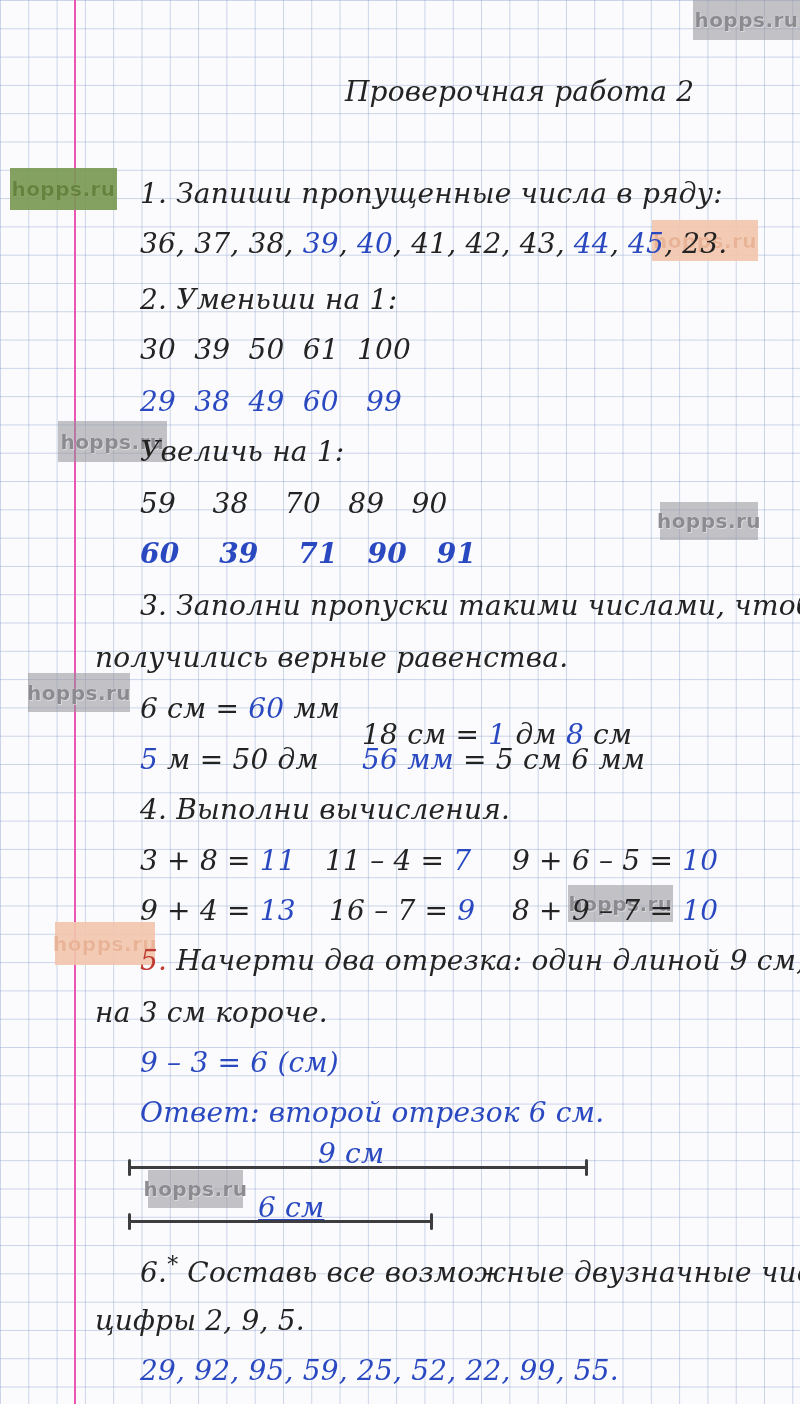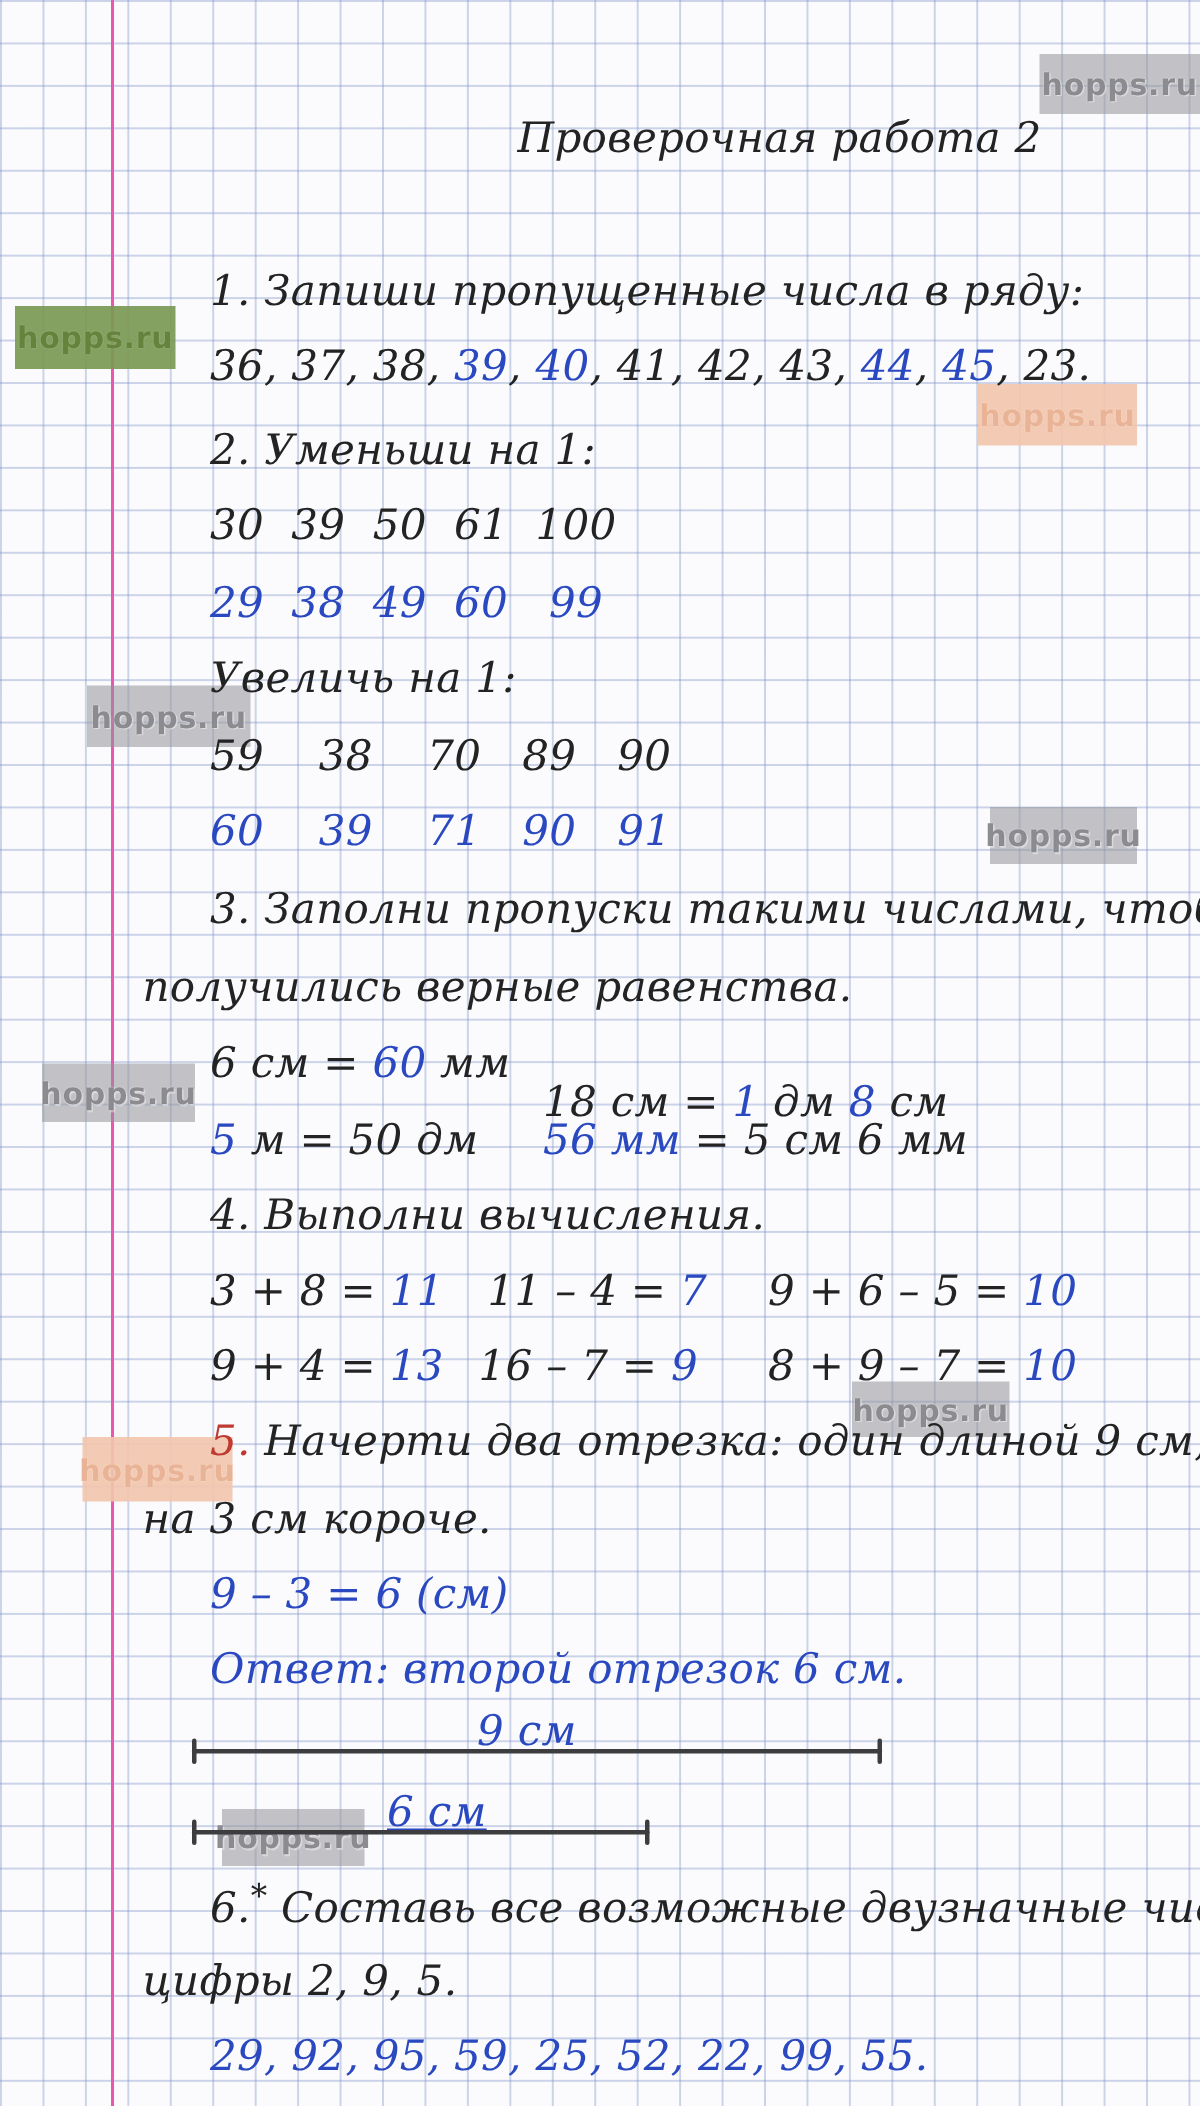--- a/index.html
+++ b/index.html
@@ -65,21 +65,20 @@
   
   .wm {
     position: absolute;
     display: flex;
     align-items: center;
     justify-content: center;
     font-family: "DejaVu Sans", sans-serif;
     font-weight: bold;
     font-size: 20px;
     letter-spacing: 0.5px;
-    margin-top: 36px;
   }
   .wm-gray {
     background: rgba(148,148,153,0.55);
     color: rgba(120,120,126,0.85);
     text-shadow: 0 0 1px rgba(255,255,255,0.8), 1px 1px 0 rgba(255,255,255,0.35);
   }
   .wm-green {
     background: rgba(122,153,84,0.92);
     color: rgba(98,128,58,0.95);
     text-shadow: 0 0 1px rgba(180,200,150,0.9);
@@ -128,37 +127,37 @@
   <div class="ln" style="left:345px; top:76px;">Проверочная работа 2</div>
 
   <div class="ln" style="left:140px; top:178px;">1. Запиши пропущенные числа в ряду:</div>
   <div class="ln" style="left:140px; top:228px;"><span>36, 37, 38, </span><span class="blue">39</span><span>, </span><span class="blue">40</span><span>, 41, 42, 43, </span><span class="blue">44</span><span>, </span><span class="blue">45</span><span>, 23.</span></div>
 
   <div class="ln" style="left:140px; top:284px;">2. Уменьши на 1:</div>
   <div class="ln" style="left:140px; top:334px;">30  39  50  61  100</div>
   <div class="ln blue" style="left:140px; top:386px;">29  38  49  60   99</div>
   <div class="ln" style="left:140px; top:436px;text-align:center;">Увеличь на 1:</div>
   <div class="ln" style="left:140px; top:488px;">59    38    70   89   90</div>
-  <div class="ln blue" style="left:140px; top:538px;">60    39    71   90   91</div>
+  <div class="ln blue" style="left:140px; top:538px;font-weight:bold;">60    39    71   90   91</div>
 
   <div class="ln" style="left:140px; top:590px;">3. Заполни пропуски такими числами, чтобы</div>
   <div class="ln" style="left:95px;  top:642px;">получились верные равенства.</div>
 
   <div class="ln" style="left:140px; top:693px;"><span>6 см = </span><span class="blue">60</span><span> мм</span></div>
   <div class="ln" style="left:362px; top:719px;"><span>18 см = </span><span class="blue">1</span><span> дм </span><span class="blue">8</span><span> см</span></div>
   <div class="ln" style="left:140px; top:744px;"><span class="blue">5</span><span> м = 50 дм</span></div>
   <div class="ln" style="left:362px; top:744px;"><span class="blue">56 мм</span><span> = 5 см 6 мм</span></div>
 
   <div class="ln" style="left:140px; top:794px;">4. Выполни вычисления.</div>
 
   <div class="ln" style="left:140px; top:845px;"><span>3 + 8 = </span><span class="blue">11</span></div>
   <div class="ln" style="left:325px; top:845px;"><span>11 – 4 = </span><span class="blue">7</span></div>
   <div class="ln" style="left:512px; top:845px;"><span>9 + 6 – 5 = </span><span class="blue">10</span></div>
   <div class="ln" style="left:140px; top:895px;"><span>9 + 4 = </span><span class="blue">13</span></div>
-  <div class="ln" style="left:319px; top:895px;"><span>16 – 7 = </span><span class="blue">9</span></div>
+  <div class="ln" style="left:329px; top:895px;"><span>16 – 7 = </span><span class="blue">9</span></div>
   <div class="ln" style="left:512px; top:895px;"><span>8 + 9 – 7 = </span><span class="blue">10</span></div>
 
   <div class="ln" style="left:140px; top:945px;"><span class="red">5.</span><span> Начерти два отрезка: один длиной 9 см, а другой</span></div>
   <div class="ln" style="left:95px;  top:997px;">на 3 см короче.</div>
   <div class="ln blue" style="left:140px; top:1047px;">9 – 3 = 6 (см)</div>
   <div class="ln blue" style="left:140px; top:1097px;">Ответ: второй отрезок 6 см.</div>
 
   <div class="ln blue" style="left:318px; top:1138px;">9 см</div>
   <div class="seg" style="left:128px; top:1166px; width:460px;"></div>
   <div class="ln blue" style="left:258px; top:1192px;text-decoration:underline;">6 см</div>

